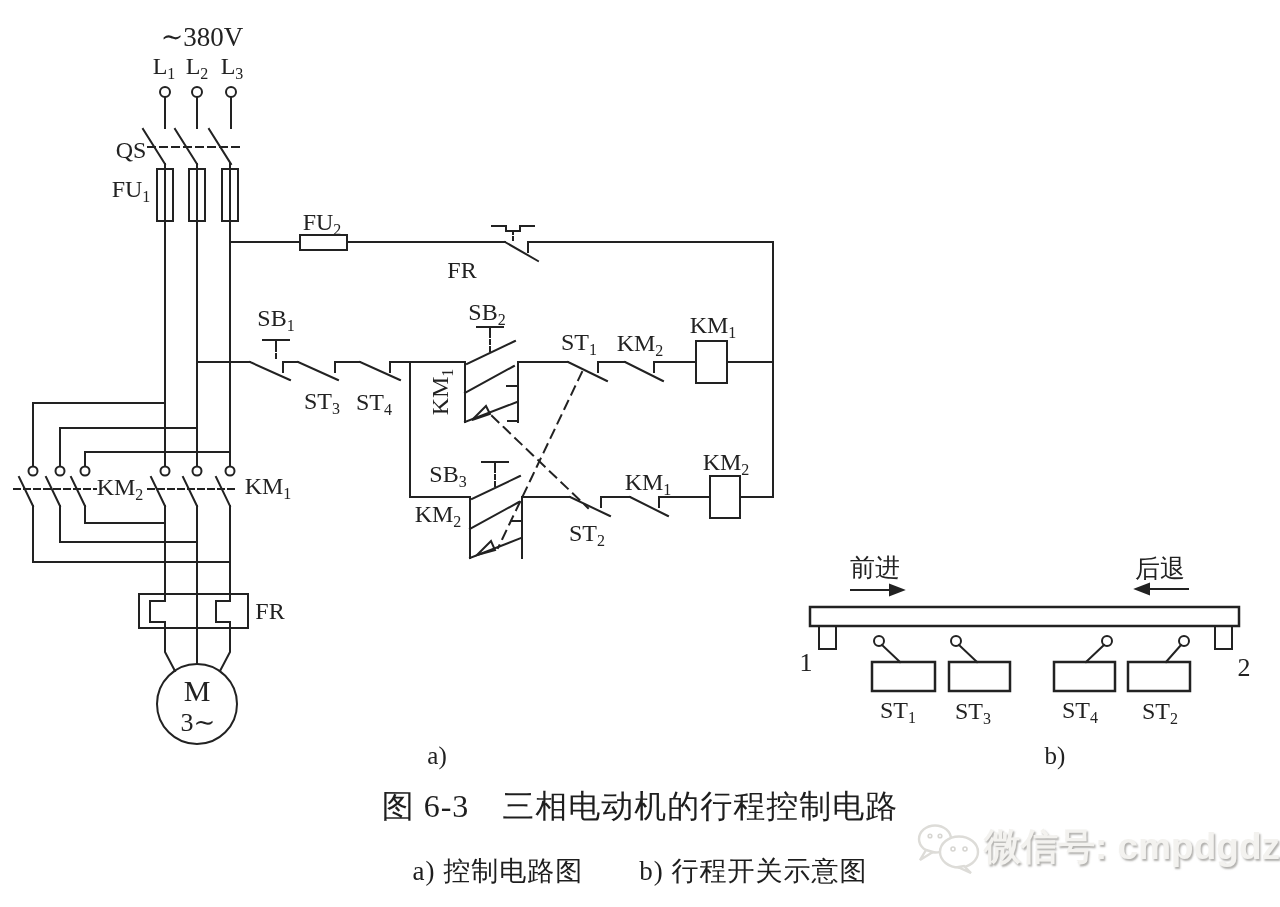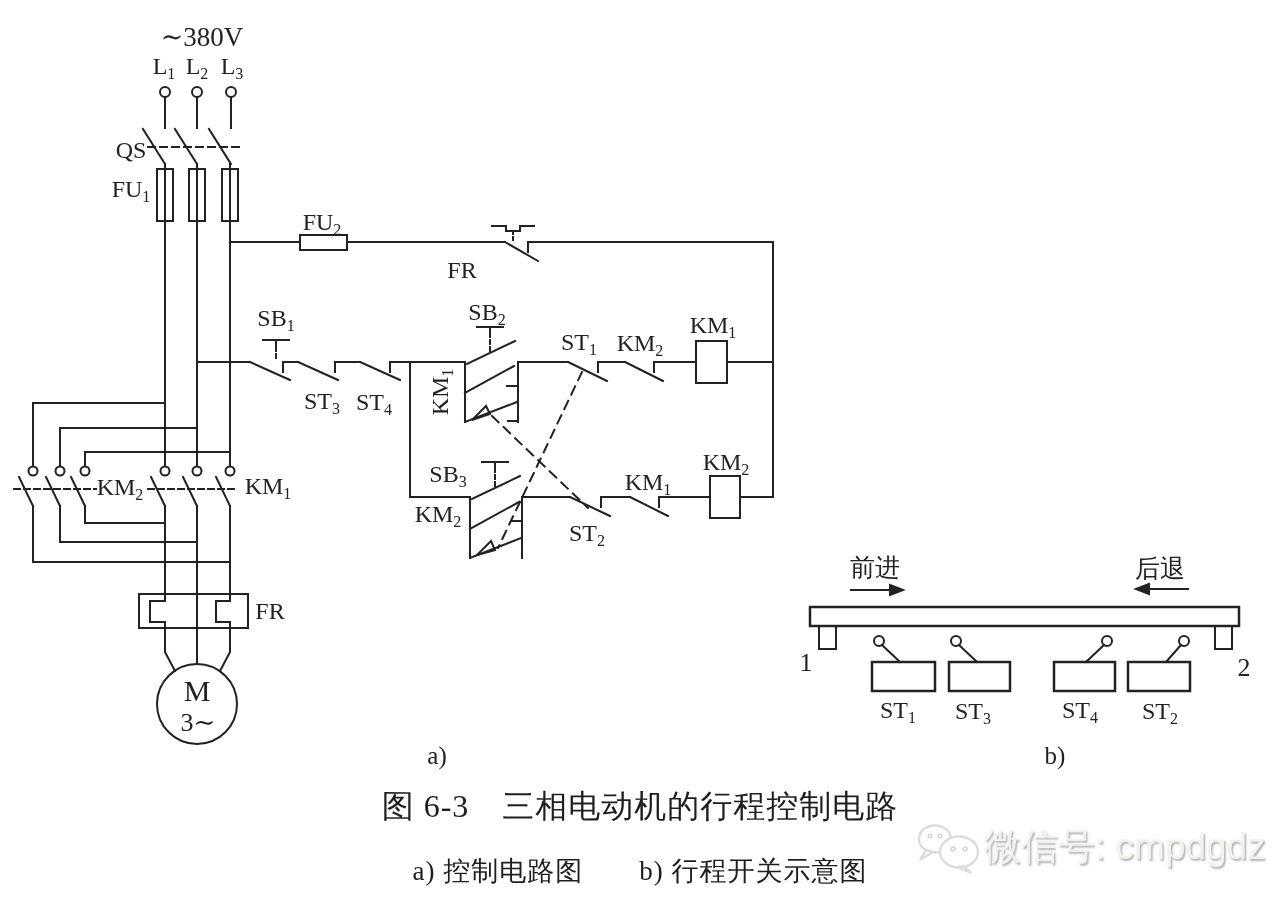--- a/index.html
+++ b/index.html
@@ -2,21 +2,21 @@
 <html><head>
 <meta charset="utf-8">
 <style>
   html,body{margin:0;padding:0;background:#fff;}
   #page{position:relative;width:1280px;height:898px;background:#ffffff;overflow:hidden;
         font-family:"Liberation Serif","DejaVu Serif",serif;}
   svg text{font-family:"Liberation Serif","DejaVu Serif",serif;fill:#222;}
   .cap{position:absolute;left:0;width:1280px;text-align:center;color:#1e1e1e;}
   .cap1{top:785px;font-size:32px;letter-spacing:1px;}
   .cap2{top:853px;font-size:27px;letter-spacing:1px;}
-  .watermark{position:absolute;left:912px;top:820px;display:flex;align-items:center;}
+  .watermark{position:absolute;left:912px;top:820px;display:flex;align-items:center;font-weight:bold;}
   .watermark .wm-text{
      font-family:"Liberation Sans","DejaVu Sans",sans-serif;
      font-size:37px;color:#f3f2ef;
      text-shadow:1.5px 1.5px 2px rgba(135,133,129,.65), -0.5px -0.5px 0 #ffffff;}
 </style>
 </head>
 <body>
 
 <div id="page">
 

